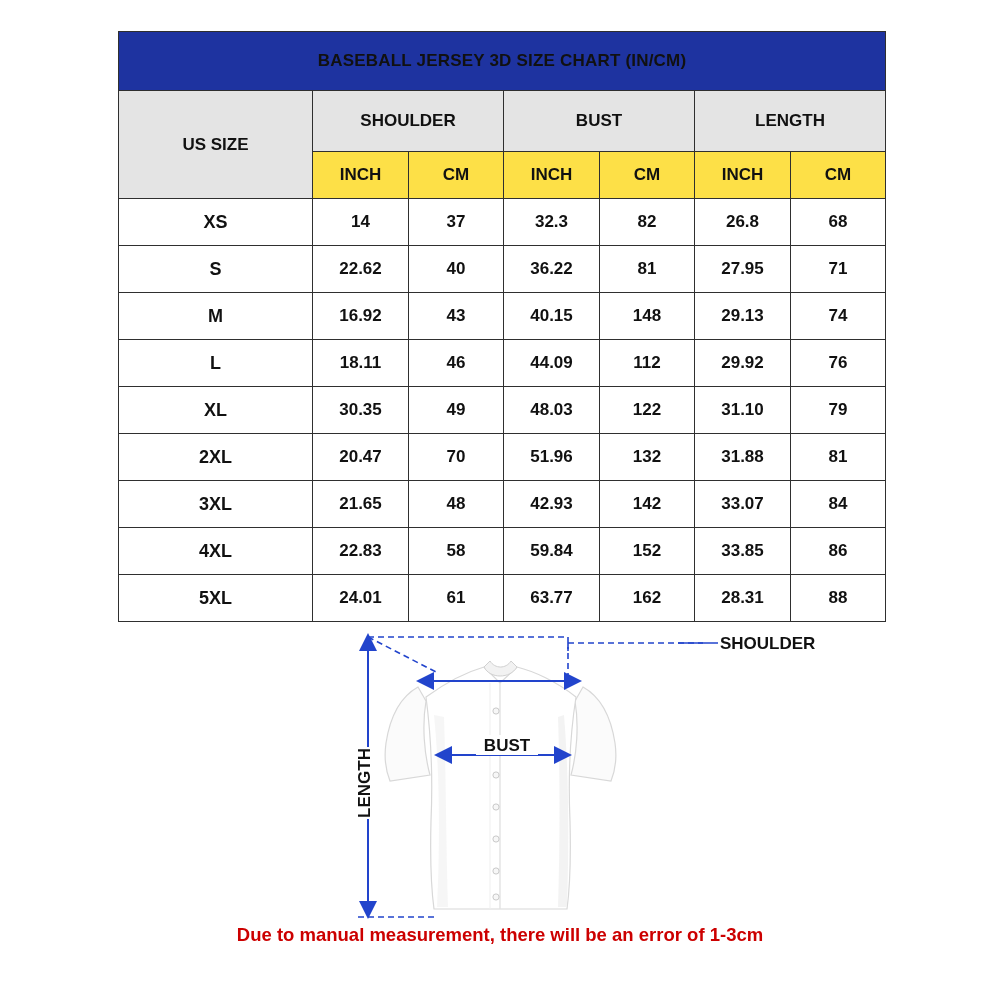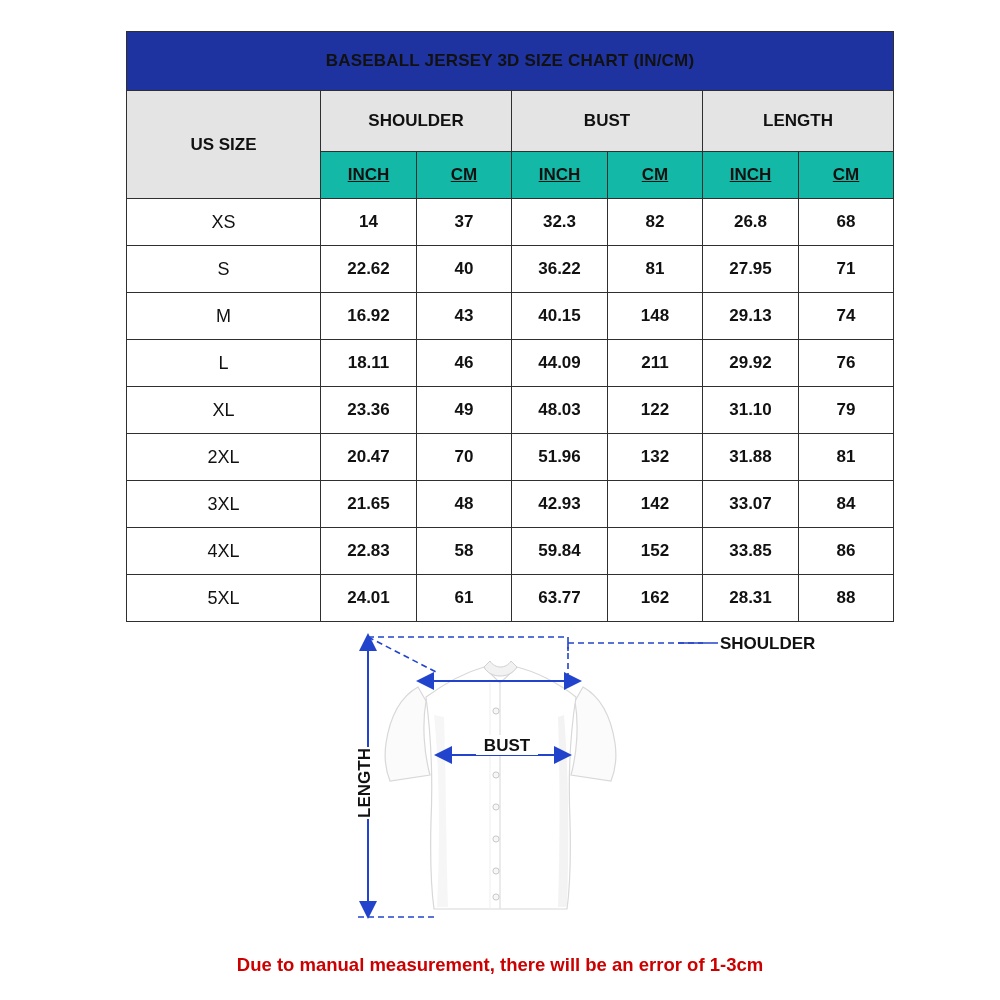--- a/index.html
+++ b/index.html
@@ -25,21 +25,20 @@
   .chart-wrap {
     position: absolute;
     left: 118px;
     top: 31px;
     width: 765px;
   }
   table.size-chart {
     border-collapse: collapse;
     width: 765px;
     table-layout: fixed;
-    margin-left: 8px;
   }
   table.size-chart td,
   table.size-chart th {
     border: 1px solid #2f2f2f;
     text-align: center;
     vertical-align: middle;
     font-size: 17px;
     font-weight: bold;
     color: #111111;
     padding: 0;
@@ -52,51 +51,50 @@
     height: 58px;
     letter-spacing: 0.2px;
     border: 1px solid #1e33a0;
   }
   .head-row td {
     background: #e4e4e4;
     height: 60px;
     font-size: 19px;
   }
   .sub-row td {
-    background: #14b8a6;
+    background: #fde047;
     height: 46px;
     font-size: 17px;
-    text-decoration: underline;
   }
   .data-row td {
     background: #ffffff;
     height: 46px;
     font-size: 17px;
     font-weight: normal;
   }
   .data-row td.size-cell {
-    font-weight: normal;
+    font-weight: bold;
     font-size: 18px;
   }
   .col-size   { width: 194px; }
   .col-in     { width: 96px; }
   .col-cm     { width: 95px; }
 
   
   .illo {
     position: absolute;
     left: 118px;
     top: 625px;
     width: 765px;
     height: 300px;
   }
   .note {
     position: absolute;
     left: 0;
-    top: 954px;
+    top: 924px;
     width: 1000px;
     text-align: center;
     color: #cc0000;
     font-size: 18.5px;
     font-weight: bold;
   }
 </style>
 </head>
 <body>
 
@@ -157,27 +155,27 @@
           <td>40.15</td>
           <td>148</td>
           <td>29.13</td>
           <td>74</td>
         </tr>
         <tr class="data-row">
           <td class="size-cell">L</td>
           <td>18.11</td>
           <td>46</td>
           <td>44.09</td>
-          <td>211</td>
+          <td>112</td>
           <td>29.92</td>
           <td>76</td>
         </tr>
         <tr class="data-row">
           <td class="size-cell">XL</td>
-          <td>23.36</td>
+          <td>30.35</td>
           <td>49</td>
           <td>48.03</td>
           <td>122</td>
           <td>31.10</td>
           <td>79</td>
         </tr>
         <tr class="data-row">
           <td class="size-cell">2XL</td>
           <td>20.47</td>
           <td>70</td>

